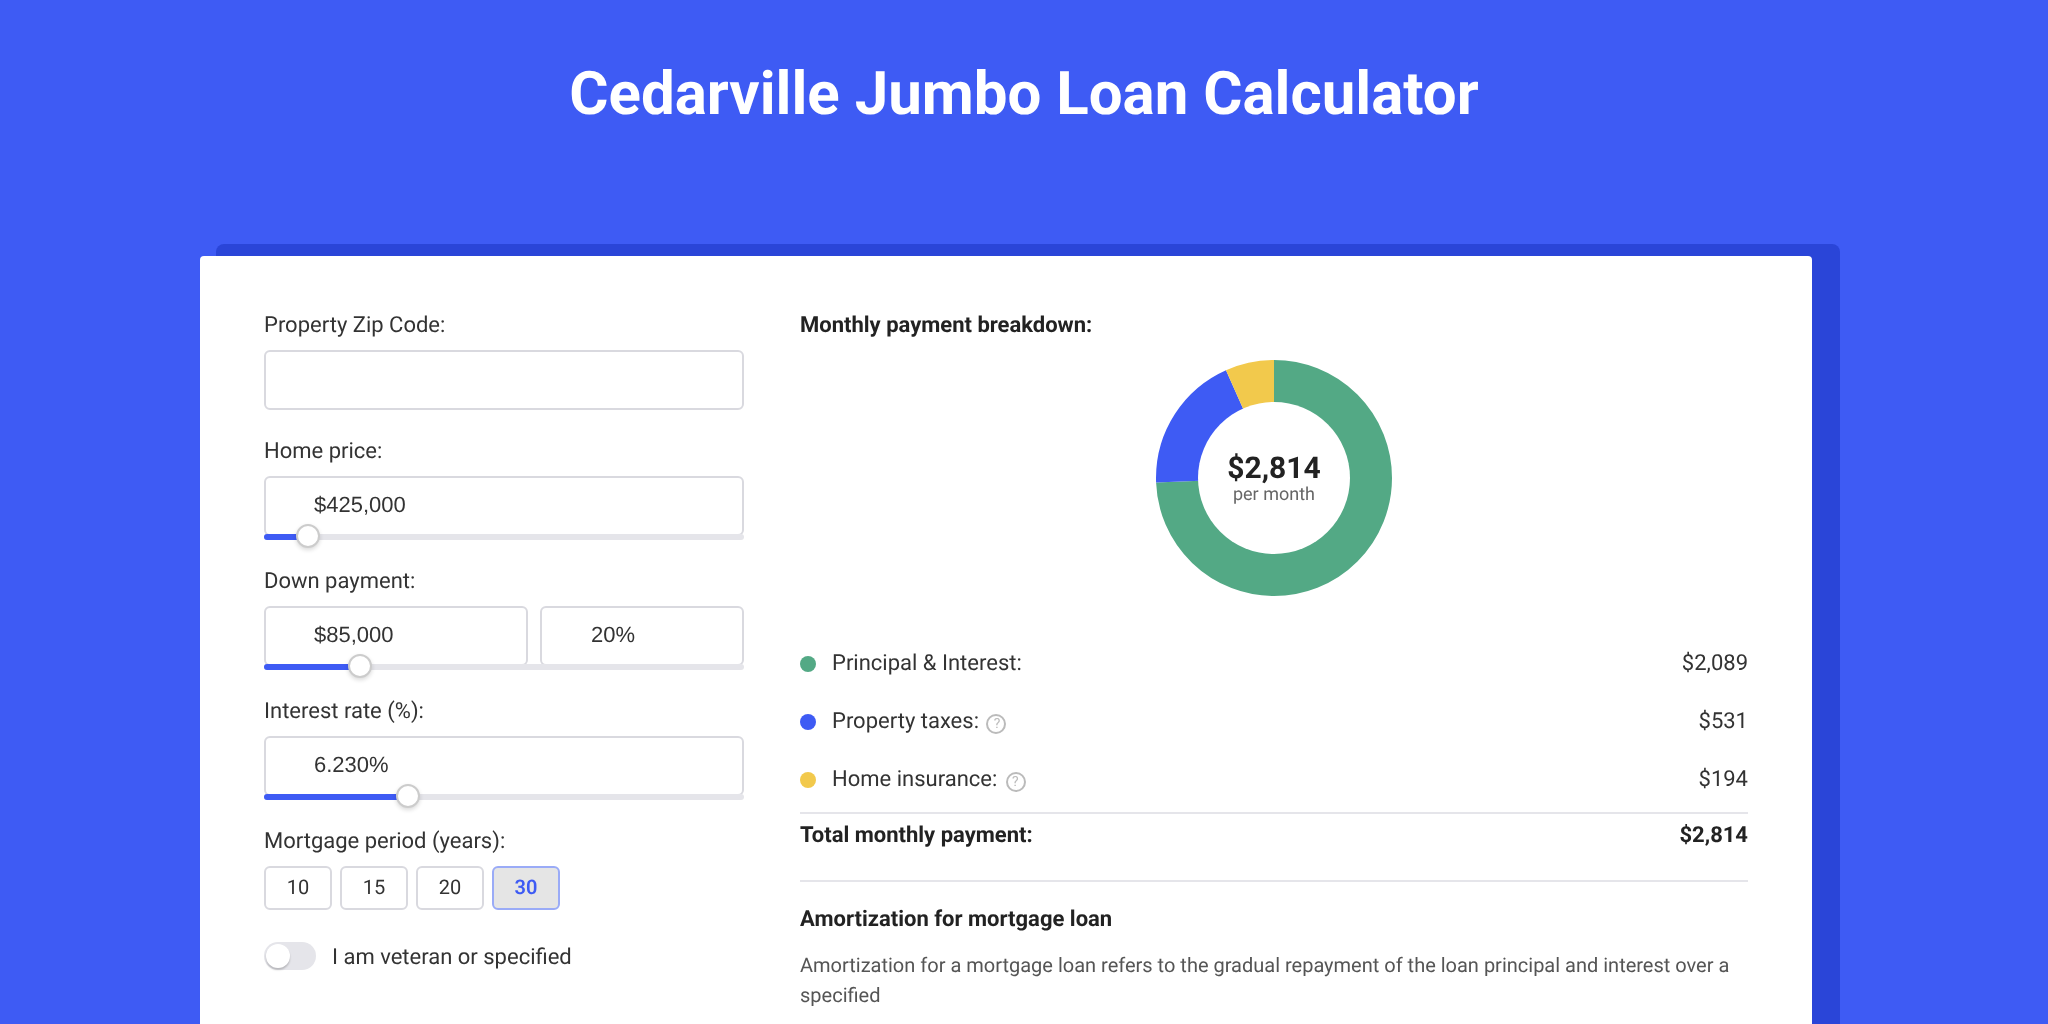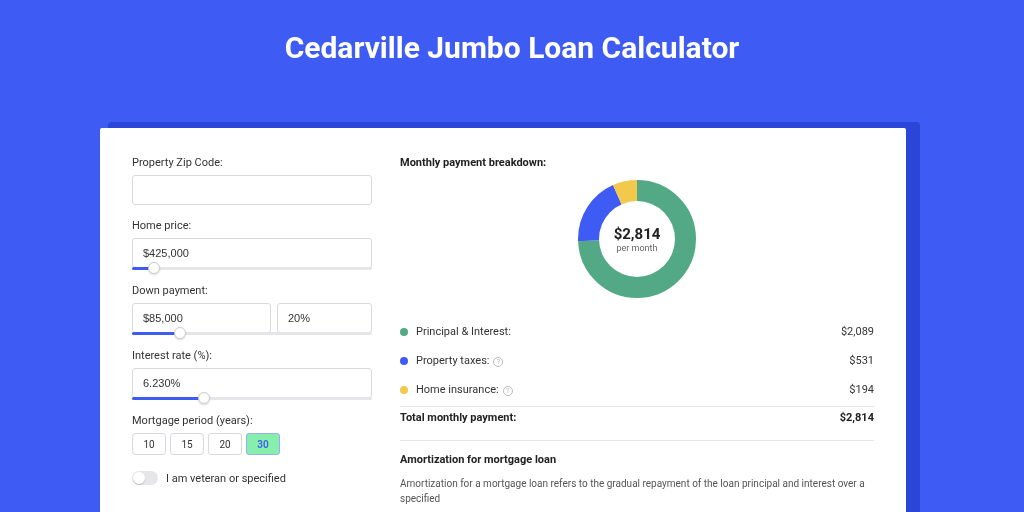--- a/index.html
+++ b/index.html
@@ -49,21 +49,21 @@
   .field-label {
     font-size: 11px;
     color: #333;
     margin-bottom: 6px;
   }
   .text-input {
     width: 100%;
     height: 30px;
     border: 1px solid #d9d9df;
     border-radius: 3px;
-    padding: 0 10px;
+    padding: 0 24px;
     font-size: 11px;
     color: #333;
   }
   .field-group { margin-bottom: 14px; }
   .slider-track {
     position: relative;
     width: 100%;
     height: 3px;
     background: #e5e5ea;
     border-radius: 2px;
@@ -97,21 +97,21 @@
     border-radius: 3px;
     background: #fff;
     font-size: 10px;
     color: #333;
     display: flex;
     align-items: center;
     justify-content: center;
     cursor: pointer;
   }
   .period-btn.active {
-    background: #86efac;
+    background: #e5e5e5;
     border-color: #9aabf7;
     color: #3e5bf4;
     font-weight: 600;
   }
   .toggle-row {
     display: flex;
     align-items: center;
     gap: 8px;
     margin-top: 16px;
   }

